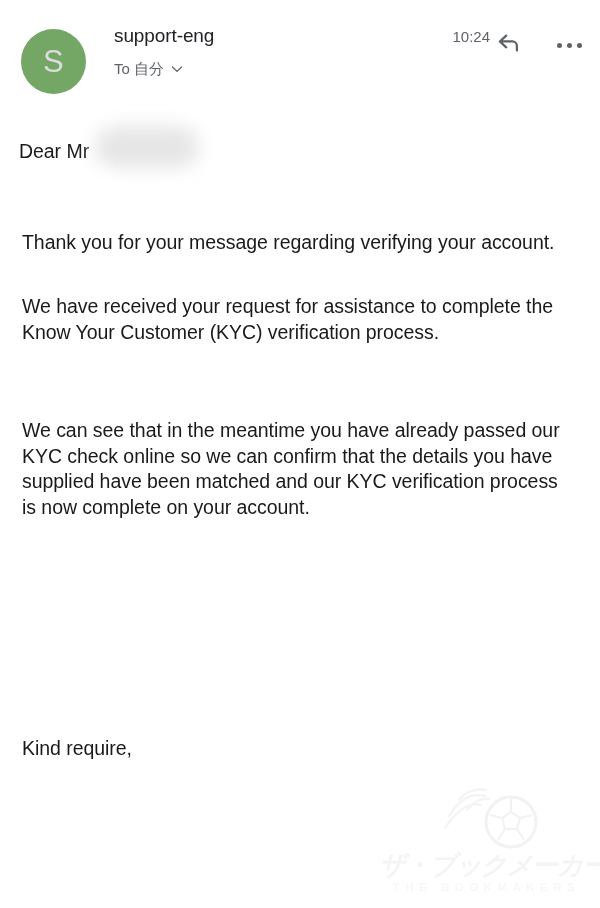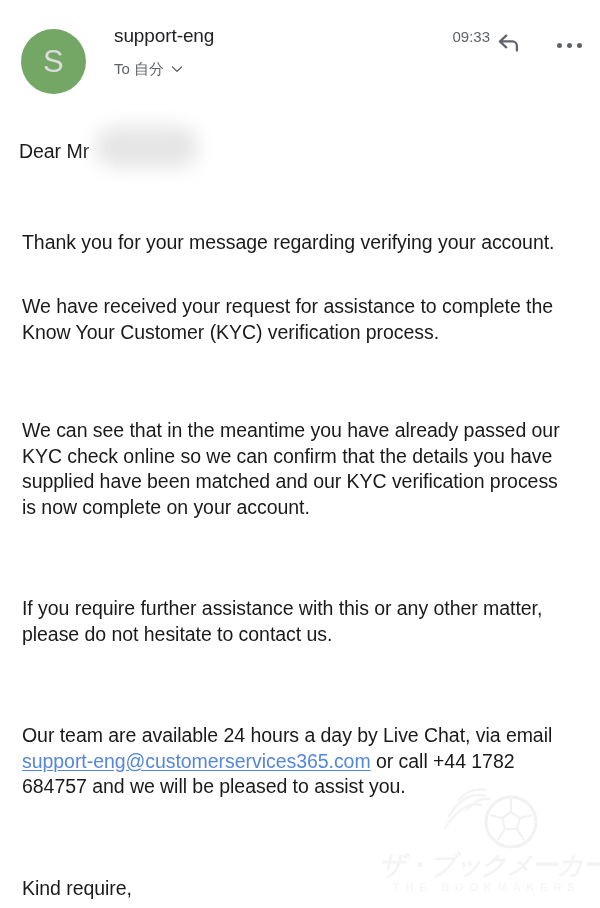--- a/index.html
+++ b/index.html
@@ -196,21 +196,21 @@
 
 <div class="msg-header">
 
   <div class="avatar">
     <span>S</span>
   </div>
 
   <div class="hdr-text">
     <div class="sender-line">
       <span class="sender-name">support-eng</span>
-      <span class="sender-time">09:33</span>
+      <span class="sender-time">10:24</span>
     </div>
     <div class="recipient-line">
       <span>To 自分</span>
       <span class="chev">
         <svg viewBox="0 0 12 12" width="12" height="12" aria-hidden="true">
           <path d="M1.5 4 L6 8.4 L10.5 4" fill="none" stroke="#5f6368" stroke-width="1.3" stroke-linecap="round" stroke-linejoin="round"></path>
         </svg>
       </span>
     </div>
   </div>
@@ -247,25 +247,23 @@
   <div class="gap-md"></div>
 
   <p class="para">We have received your request for assistance to complete the Know Your Customer (KYC) verification process.</p>
 
   <div class="gap-xl"></div>
 
   <p class="para">We can see that in the meantime you have already passed our KYC check online so we can confirm that the details you have supplied have been matched and our KYC verification process is now complete on your account.</p>
 
   <div class="gap-xxl"></div>
 
-  <p class="para">If you require further assistance with this or any other matter, please do not hesitate to contact us.</p>
 
   <div class="gap-xxl"></div>
 
-  <p class="para"><span>Our team are available 24 hours a day by Live Chat, via email </span><a class="maillink" href="#">support-eng@customerservices365.com</a><span> or call +44 1782 684757 and we will be pleased to assist you.</span></p>
 
   <div class="gap-xxl"></div>
 
   <p class="para">Kind require,</p>
 </div>
 
 <div class="watermark">
   <span class="wm-ball">
     <svg viewBox="0 0 105 70" width="105" height="70" aria-hidden="true">
       <g fill="none" stroke="#f4f4f4" stroke-width="2.4" stroke-linecap="round">

